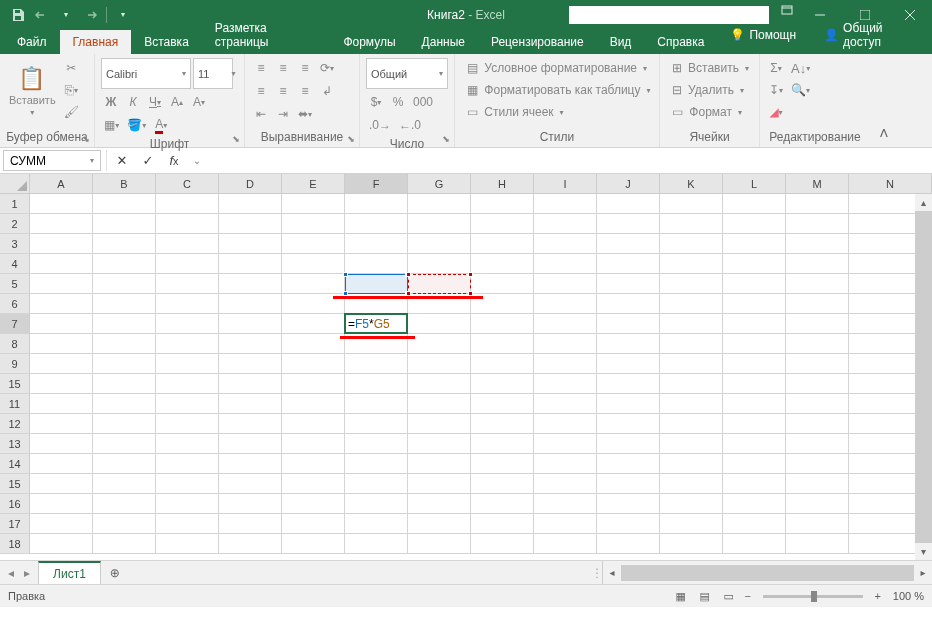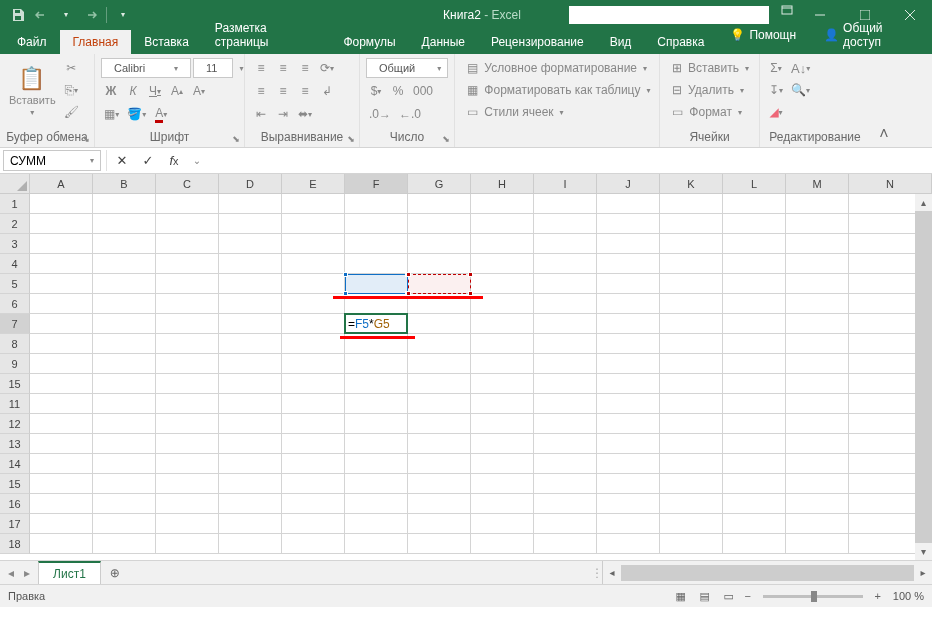--- a/index.html
+++ b/index.html
@@ -3,21 +3,21 @@
 <meta charset="utf-8">
 <style>
 * { box-sizing: border-box; margin: 0; padding: 0; font-family: "Segoe UI", Arial, sans-serif; }
 body { background: #fff; width: 932px; height: 634px; overflow: hidden; position: relative; }
 
 
 .titlebar { height: 29px; background: #227447; display: flex; align-items: center; color: #fff; font-size: 12px; }
 .qat { display: flex; align-items: center; gap: 4px; padding: 0 8px; }
 .qat-btn { width: 20px; height: 20px; display: flex; align-items: center; justify-content: center; opacity: 0.85; }
 .qat-sep { width: 1px; height: 16px; background: rgba(255,255,255,0.3); margin: 0 2px; }
-.title-text { position: absolute; left: 50%; transform: translateX(-50%); white-space: nowrap; margin-left: 16px; }
+.title-text { position: absolute; left: 50%; transform: translateX(-50%); white-space: nowrap; }
 .title-light { color: #b9dcc7; }
 .search-box { width: 200px; height: 18px; background: #fff; margin-left: auto; margin-right: 8px; }
 .win-controls { display: flex; }
 .win-btn { width: 45px; height: 29px; display: flex; align-items: center; justify-content: center; opacity: 0.85; }
 
 
 .tabs { height: 25px; background: #227447; display: flex; align-items: flex-end; padding-left: 4px; }
 .tab { padding: 5px 13px; color: #fff; font-size: 12px; cursor: pointer; }
 .tab.active { background: #f1f1f1; color: #c2410c; }
 .tab-right { margin-left: auto; display: flex; gap: 2px; padding-right: 8px; }
@@ -27,21 +27,21 @@
 .ribbon { height: 94px; background: #f1f1f1; border-bottom: 1px solid #d4d4d4; display: flex; color: #6a6a6a; }
 .rgroup { border-right: 1px solid #e1e1e1; display: flex; flex-direction: column; padding: 4px 6px 0 6px; position: relative; }
 .rgroup-label { font-size: 12px; text-align: center; padding: 2px 0 3px 0; margin-top: auto; color: #6a6a6a; }
 .rgroup-dlb { position: absolute; right: 2px; bottom: 2px; width: 12px; height: 12px; font-size: 9px; color: #888; display:flex;align-items:center;justify-content:center;}
 .rcontrols { display: flex; gap: 2px; align-items: flex-start; }
 .rcol { display: flex; flex-direction: column; gap: 2px; }
 .rrow { display: flex; gap: 2px; align-items: center; }
 .rbtn { min-width: 20px; height: 20px; display: flex; align-items: center; justify-content: center; font-size: 12px; color: #888; padding: 0 3px; }
 .rbtn.lg { flex-direction: column; height: 66px; width: auto; min-width: 40px; font-size: 11px; gap: 2px; }
 .rbtn.wd { width: auto; padding: 0 6px; justify-content: flex-start; gap: 6px; font-size: 12px; white-space: nowrap; }
-.combo { height: 20px; border: 1px solid #c8c8c8; background: #fff; display: flex; align-items: center; padding: 0 12px; font-size: 11px; color: #555; gap: 22px; }
+.combo { height: 31px; border: 1px solid #c8c8c8; background: #fff; display: flex; align-items: center; padding: 0 4px; font-size: 11px; color: #555; gap: 22px; }
 .combo .dd { margin-left: auto; font-size: 8px; color: #888; }
 .icon { display: inline-flex; align-items: center; justify-content: center; }
 .grey { color: #a0a0a0; }
 .collapse-btn { width: 28px; display:flex;align-items:flex-end;justify-content:center;padding-bottom:4px;color:#666;}
 
 
 .fbar { height: 26px; border-bottom: 1px solid #d4d4d4; display: flex; align-items: center; background: #fff; }
 .namebox { width: 98px; height: 21px; border: 1px solid #c8c8c8; margin: 0 3px; display: flex; align-items: center; padding: 0 6px; font-size: 12px; }
 .namebox .dd { margin-left: auto; font-size: 8px; color: #888; }
 .fbar-sep { width: 1px; height: 21px; background: #e1e1e1; margin: 0 2px; }
@@ -302,20 +302,21 @@
           <span>▦</span>
           <span>Форматировать как таблицу</span>
           <span style="font-size:8px;">▾</span>
         </span>
       <span class="rbtn wd">
           <span>▭</span>
           <span>Стили ячеек</span>
           <span style="font-size:8px;">▾</span>
         </span>
     </div>
+    <div class="rgroup-label">Стили</div>
   </div>
 
   <div class="rgroup" style="width:100px;">
     <div class="rcol" style="gap:2px;">
       <span class="rbtn wd">
           <span>⊞</span>
           <span>Вставить</span>
           <span style="font-size:8px;">▾</span>
         </span>
       <span class="rbtn wd">

